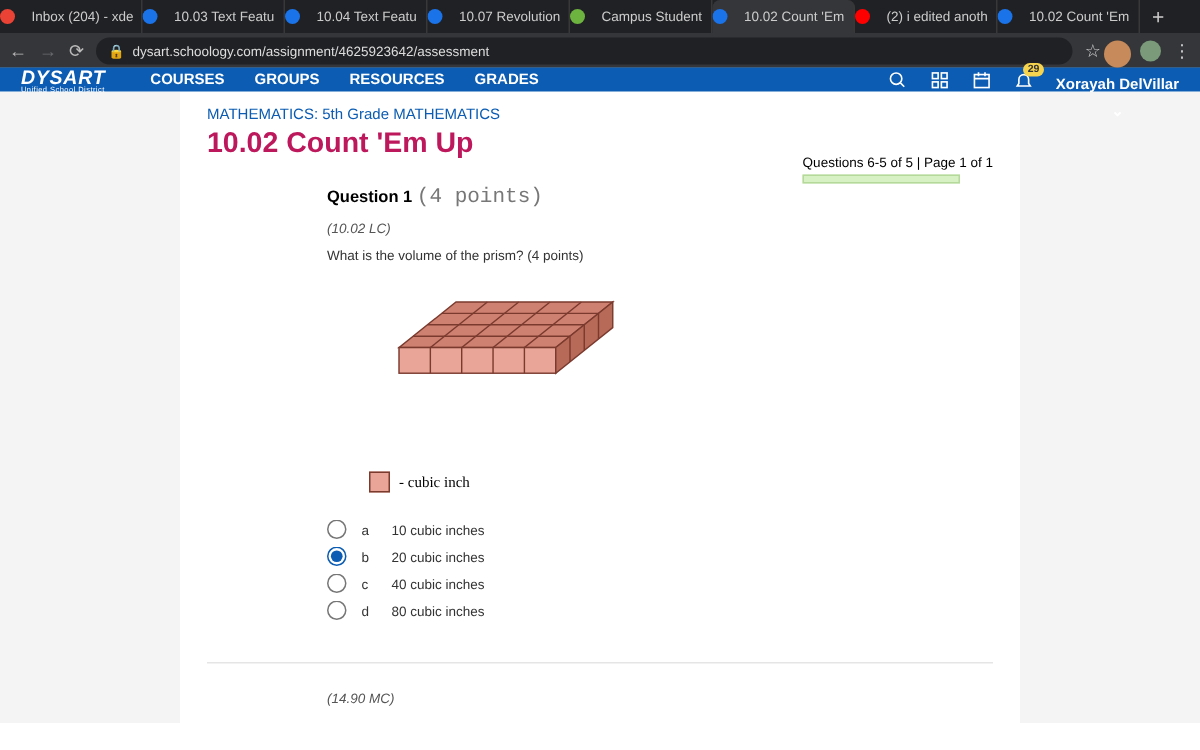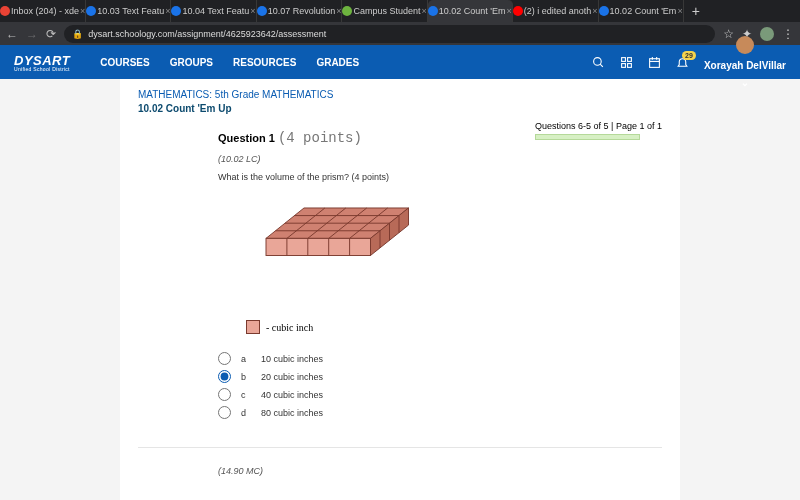--- a/index.html
+++ b/index.html
@@ -1,46 +1,46 @@
 <!DOCTYPE html>
 <html><head>
 <meta charset="utf-8">
 <style>
   * { box-sizing: border-box; margin: 0; padding: 0; }
   html, body { width: 800px; height: 500px; font-family: "Segoe UI", Arial, sans-serif; overflow: hidden; background: #fff; }
   
   .chrome { background:#202124; color:#ccc; font-size:9px; }
   .tabrow { display:flex; align-items:center; height:22px; }
-  .tab { display:flex; align-items:center; gap:1px; height:22px; padding:0 0; border-right:1px solid #383838; max-width:95px; overflow:hidden; white-space:nowrap; cursor:pointer; }
+  .tab { display:flex; align-items:center; gap:11px; height:22px; padding:0 0; border-right:1px solid #383838; max-width:95px; overflow:hidden; white-space:nowrap; cursor:pointer; }
   .tab.active { background:#35363a; border-radius:5px 5px 0 0; }
   .tab .fav { width:10px; height:10px; border-radius:50%; flex:0 0 10px; }
   .tab .x { margin-left:auto; font-size:9px; opacity:.6; }
   .newtab { padding:0 8px; font-size:14px; cursor:pointer; }
   .addrrow { display:flex; align-items:center; height:23px; background:#35363a; padding:0 6px; gap:8px; }
   .addrrow .nav-ico { font-size:12px; color:#bbb; cursor:pointer; }
   .urlbar { flex:1; background:#202124; border-radius:11px; height:18px; display:flex; align-items:center; padding:0 8px; gap:5px; font-size:9px; color:#ddd; }
   .lock { font-size:9px; }
   .addr-right { display:flex; align-items:center; gap:8px; font-size:12px; }
   .avatar-sm { width:14px; height:14px; border-radius:50%; background:#7a9a7a; }
   
-  .site-hdr { background:#0b5cb2; color:#fff; height:34px; display:flex; align-items:center; padding:0 14px; font-size:10px; }
+  .site-hdr { background:#0b5cb2; color:#fff; height:16px; display:flex; align-items:center; padding:0 14px; font-size:10px; }
   .logo { font-weight:900; font-style:italic; font-size:13px; letter-spacing:.5px; margin-right:30px; }
   .logo-sub { font-size:5px; display:block; font-weight:400; letter-spacing:.3px; margin-top:-2px; }
   .nav { display:flex; gap:20px; font-weight:600; font-size:10px; }
   .nav span { cursor:pointer; }
   .hdr-right { margin-left:auto; display:flex; align-items:center; gap:14px; }
   .hdr-ico { width:14px; height:14px; display:flex; align-items:center; justify-content:center; font-size:12px; cursor:pointer; position:relative; }
   .badge { position:absolute; top:-4px; right:-6px; background:#f6d44d; color:#333; font-size:7px; font-weight:700; border-radius:7px; padding:0 3px; line-height:9px; }
   .user { display:flex; align-items:center; gap:6px; font-weight:600; cursor:pointer;flex-direction:column; }
   .user .av { width:18px;height:18px;border-radius:50%; background:#c78a5a; }
   
   .page { height:calc(500px - 22px - 23px - 34px); overflow:auto; background:#f4f4f4; }
   .sheet { width:560px; margin:0 auto; background:#fff; padding:10px 18px 40px; position:relative; }
   .breadcrumb { color:#0b5cb2; font-size:10px; cursor:pointer; }
-  .title { font-size:10px; font-weight:700; color:#0c4a6e; margin:3px 0 16px; }
+  .title { font-size:19px; font-weight:700; color:#be185d; margin:3px 0 16px; }
   .progress-wrap { position:absolute; right:18px; top:42px; text-align:right; font-size:9px; }
   .progress-bar { width:105px; height:6px; border:1px solid #b5d99a; background:#d7f0c4; margin-top:3px; }
   .qblock { margin-left:80px; margin-right:20px; margin-bottom:28px; }
   .qtitle { font-size:11px; font-weight:700; }
   .qtitle .pts { font-weight:400; font-size:14px; color:#777;font-family:Liberation Mono, monospace; }
   .qcode { font-size:9px; color:#555; margin:8px 0;font-style:italic; }
   .qtext { font-size:9px; color:#333; margin-bottom:12px; }
   .prism { width:190px; height:110px; margin:6px 0 0 10px; }
   .legend { display:flex; align-items:center; gap:6px; margin:6px 0 18px 28px; font-family:"Comic Sans MS",cursive; font-size:10px; }
   .cube-sm { width:14px;height:14px; background:#e9a698; border:1px solid #7a3a2e; }

